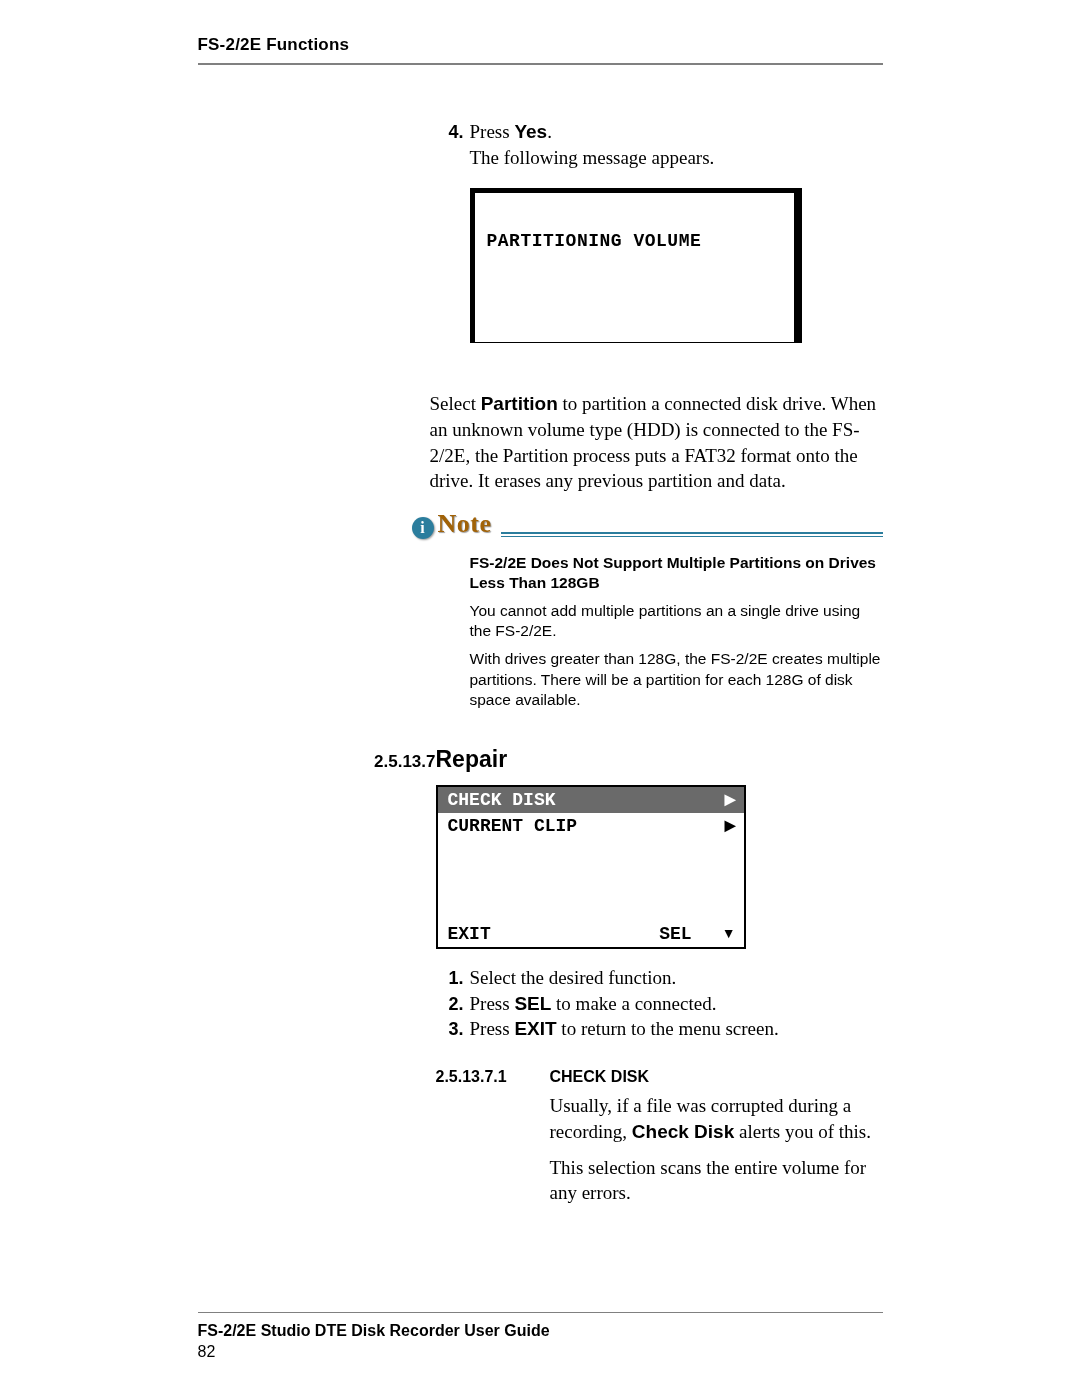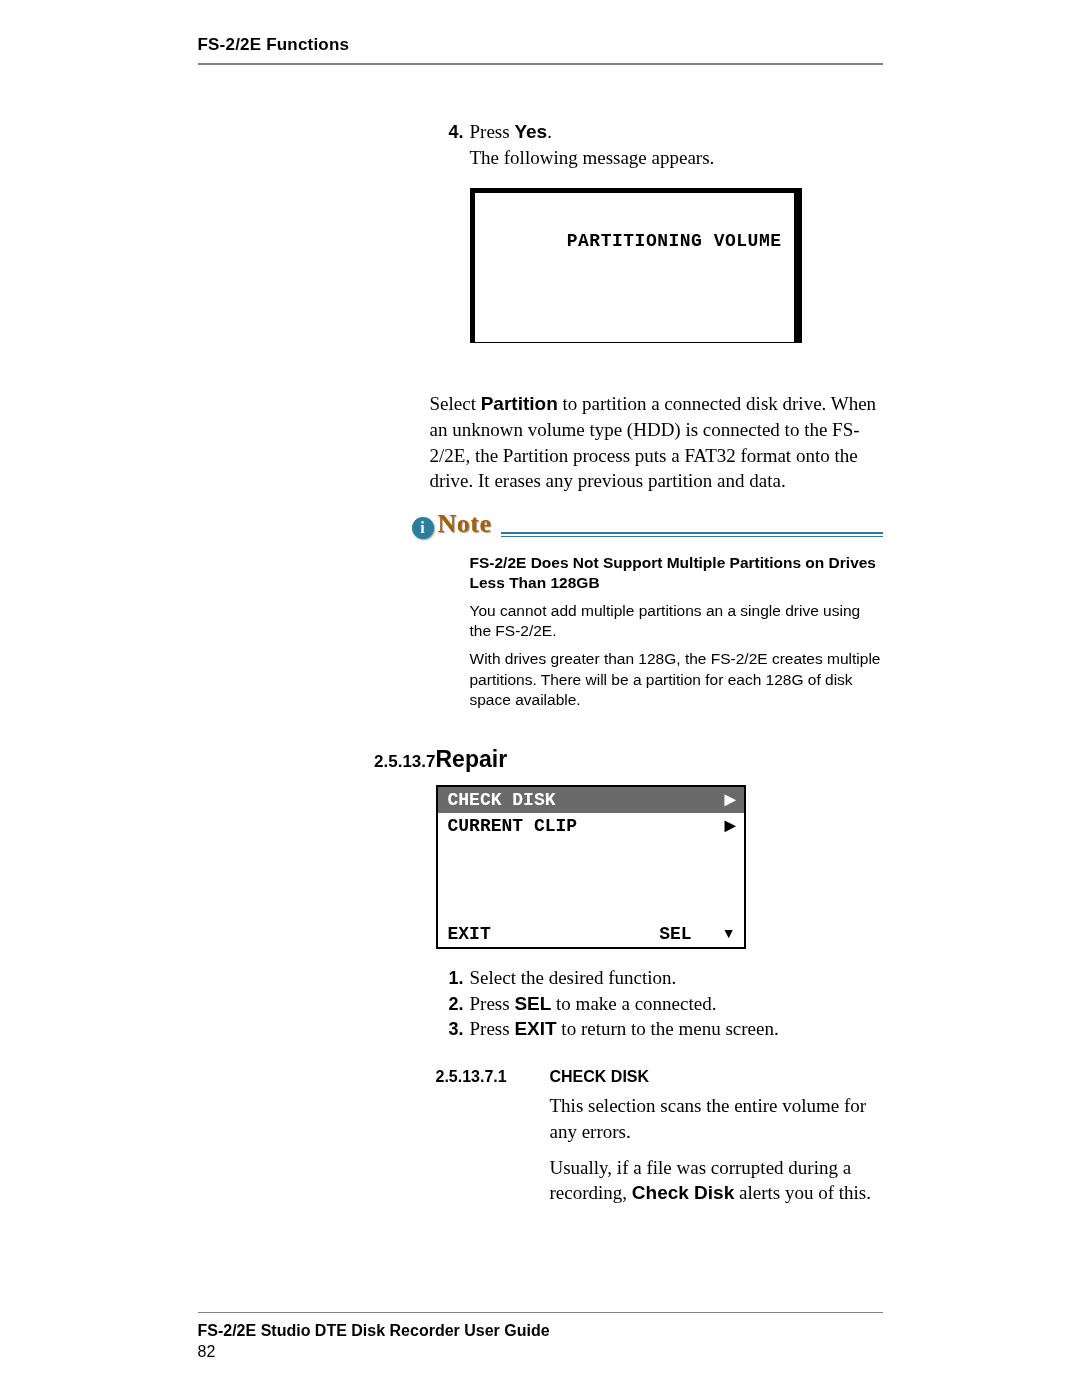--- a/index.html
+++ b/index.html
@@ -69,21 +69,20 @@
     height: 155px;
     margin: 18px 0 22px 34px;
     box-sizing: border-box;
     padding: 8px 12px;
   }
   .lcd-inner {
     width: 100%;
     height: 100%;
     display: flex;
     flex-direction: column;
-    align-items: flex-end;
   }
   .lcd-line {
     font-family: "Courier New", monospace;
     font-weight: bold;
     font-size: 18px;
     letter-spacing: 0.5px;
   }
   .lcd-spacer-top { height: 28px; }
   .para {
     margin: 6px 0 12px 0;
@@ -323,24 +322,24 @@
           <span>Press </span><span class="b-sans">EXIT</span><span> to return to the menu screen.</span>
         </span>
       </li>
     </ol>
 
     <div class="subsubhead-row">
       <div class="subsubhead-num">2.5.13.7.1</div>
       <div class="subsubhead-title">CHECK DISK</div>
     </div>
     <div class="subsub-body">
-      <p>This selection scans the entire volume for any errors.</p>
       <p>
         <span>Usually, if a file was corrupted during a recording, </span><span class="b-sans">Check Disk</span><span> alerts you of this.</span>
       </p>
+      <p>This selection scans the entire volume for any errors.</p>
     </div>
 
   </div>
 
   <div class="rule-bot"></div>
   <div class="footer">
     <div class="ft-title">FS-2/2E Studio DTE Disk Recorder User Guide</div>
     <div class="ft-page">82</div>
   </div>
 

